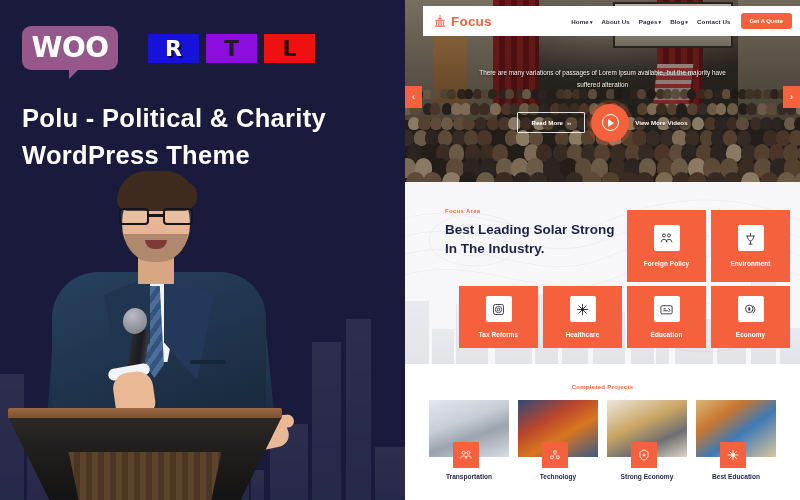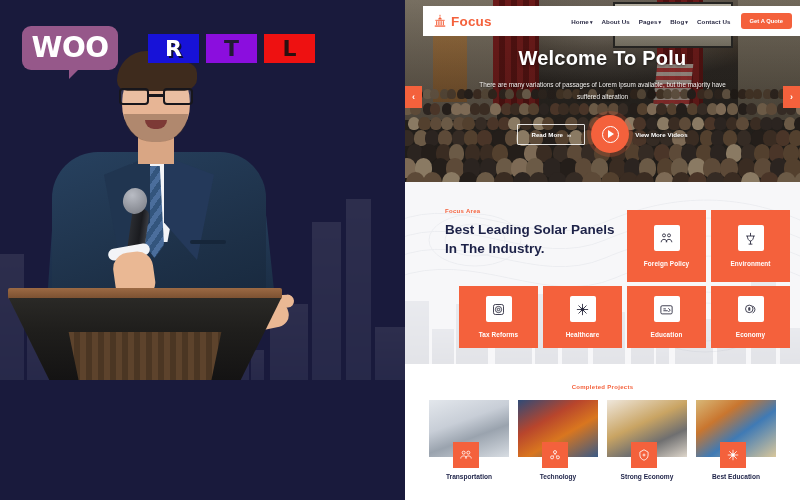--- a/index.html
+++ b/index.html
@@ -12,21 +12,21 @@
     position: relative;
     width: 800px; height: 500px;
     background: #191a3c;
     display: flex;
     overflow: hidden;
   }
 
   
   .left-panel {
     position: relative;
-    width: 405px; height: 380px;
+    width: 405px; height: 500px;
     background: #191a3c;
     overflow: hidden;
     flex: 0 0 405px;
   }
   
   .city-bg {
     position: absolute;
     left: 0; bottom: 0;
     width: 405px; height: 250px;
     opacity: .085;
@@ -537,20 +537,21 @@
         </div>
         <div class="rtl-sq t">
           <span class="glyph">T</span>
         </div>
         <div class="rtl-sq l">
           <span class="glyph">L</span>
         </div>
       </div>
     </div>
 
+    <div class="promo-title">Polu - Political &amp; Charity WordPress Theme</div>
 
     <div class="speaker">
       <div class="sp-armL"></div>
       <div class="sp-armR"></div>
       <div class="sp-body"></div>
       <div class="sp-shirt"></div>
       <div class="sp-tie"></div>
       <div class="sp-lapelL"></div>
       <div class="sp-lapelR"></div>
       <div class="sp-pocket"></div>
@@ -820,21 +821,20 @@
             <span class="head" style="width: 19.2px; height: 21.504px; left: 317.995px; bottom: -11.2px; background: rgb(58, 44, 34); z-index: 6;"></span>
             <span class="head" style="width: 19.2px; height: 21.504px; left: 336.296px; bottom: -11.2px; background: rgb(138, 122, 99); z-index: 6;"></span>
             <span class="head" style="width: 19.2px; height: 21.504px; left: 355.113px; bottom: -11.2px; background: rgb(74, 53, 40); z-index: 6;"></span>
             <span class="head" style="width: 19.2px; height: 21.504px; left: 371.705px; bottom: -11.2px; background: rgb(107, 90, 70); z-index: 6;"></span>
             <span class="head" style="width: 19.2px; height: 21.504px; left: 388.886px; bottom: -11.2px; background: rgb(107, 90, 70); z-index: 6;"></span>
           </div>
       </div>
       <div class="hero-overlay"></div>
 
       <div class="hero-content">
-        <div class="hero-title">Welcome To Polu</div>
         <div class="hero-sub">There are many variations of passages of Lorem Ipsum available, but the majority have suffered alteration</div>
         <div class="hero-actions">
           <div class="read-more">
             <span>Read More</span>
             <span>››</span>
           </div>
           <div class="play-btn">
             <span class="ring">
                 <span class="tri"></span>
               </span>
@@ -897,21 +897,21 @@
           <span class="b" style="left: 225.73px; width: 23.2552px; height: 58.2793px;"></span>
           <span class="b" style="left: 251.206px; width: 13.0561px; height: 27.4745px;"></span>
           <span class="b" style="left: 270.208px; width: 37.4636px; height: 44.8642px;"></span>
           <span class="b" style="left: 312.053px; width: 29.3108px; height: 75.4483px;"></span>
           <span class="b" style="left: 345.975px; width: 25.4312px; height: 84.2269px;"></span>
           <span class="b" style="left: 375.126px; width: 36.6581px; height: 36.1998px;"></span>
         </div>
 
       <div class="focus-head">
         <div class="focus-label">Focus Area</div>
-        <div class="focus-title">Best Leading Solar Panels In The Industry.</div>
+        <div class="focus-title">Best Leading Solar Strong In The Industry.</div>
       </div>
 
       <div class="focus-grid" id="focusGrid">
           <div class="fcard" style="left: 204px; top: 0px; width: 79px; height: 72px;">
             <div class="ficon">
               <svg viewBox="0 0 24 24" width="15" height="15" fill="none" stroke="#2a2a3e" stroke-width="1.4">
                 <circle cx="8" cy="7" r="2.4"></circle>
                 <circle cx="16" cy="7" r="2.4"></circle>
                 <path d="M3.5 18c0-3 2-4.6 4.5-4.6S12.5 15 12.5 18M11.5 18c0-3 2-4.6 4.5-4.6S20.5 15 20.5 18"></path>
               </svg>

